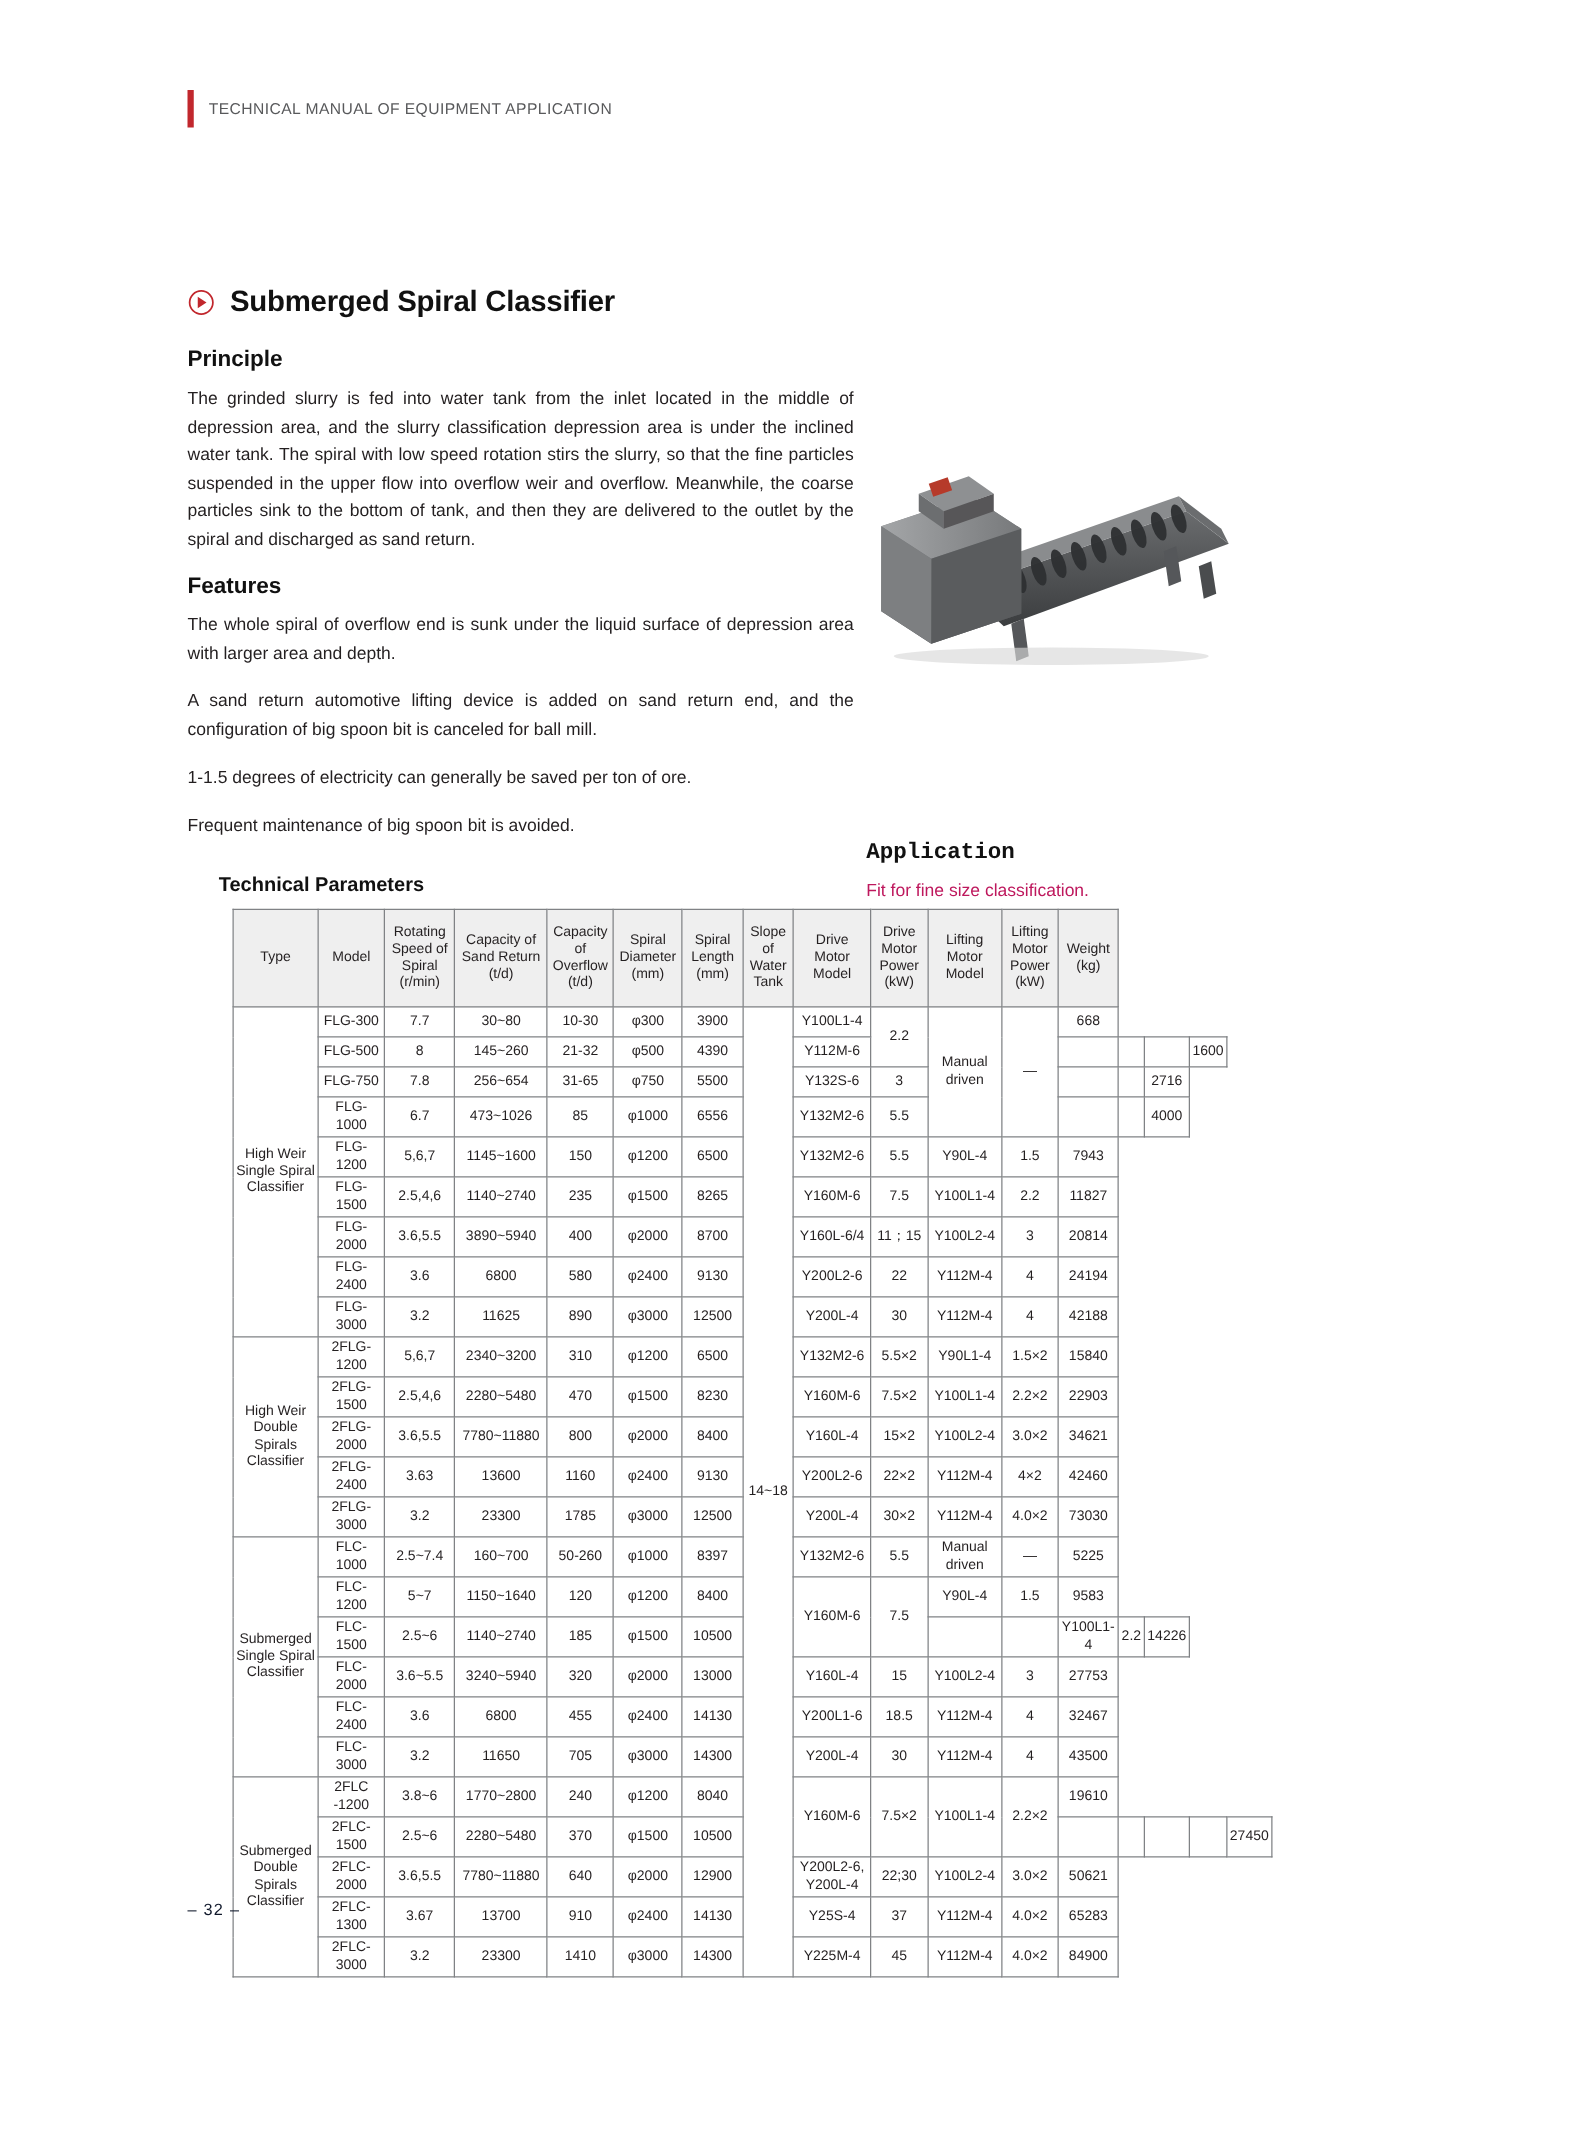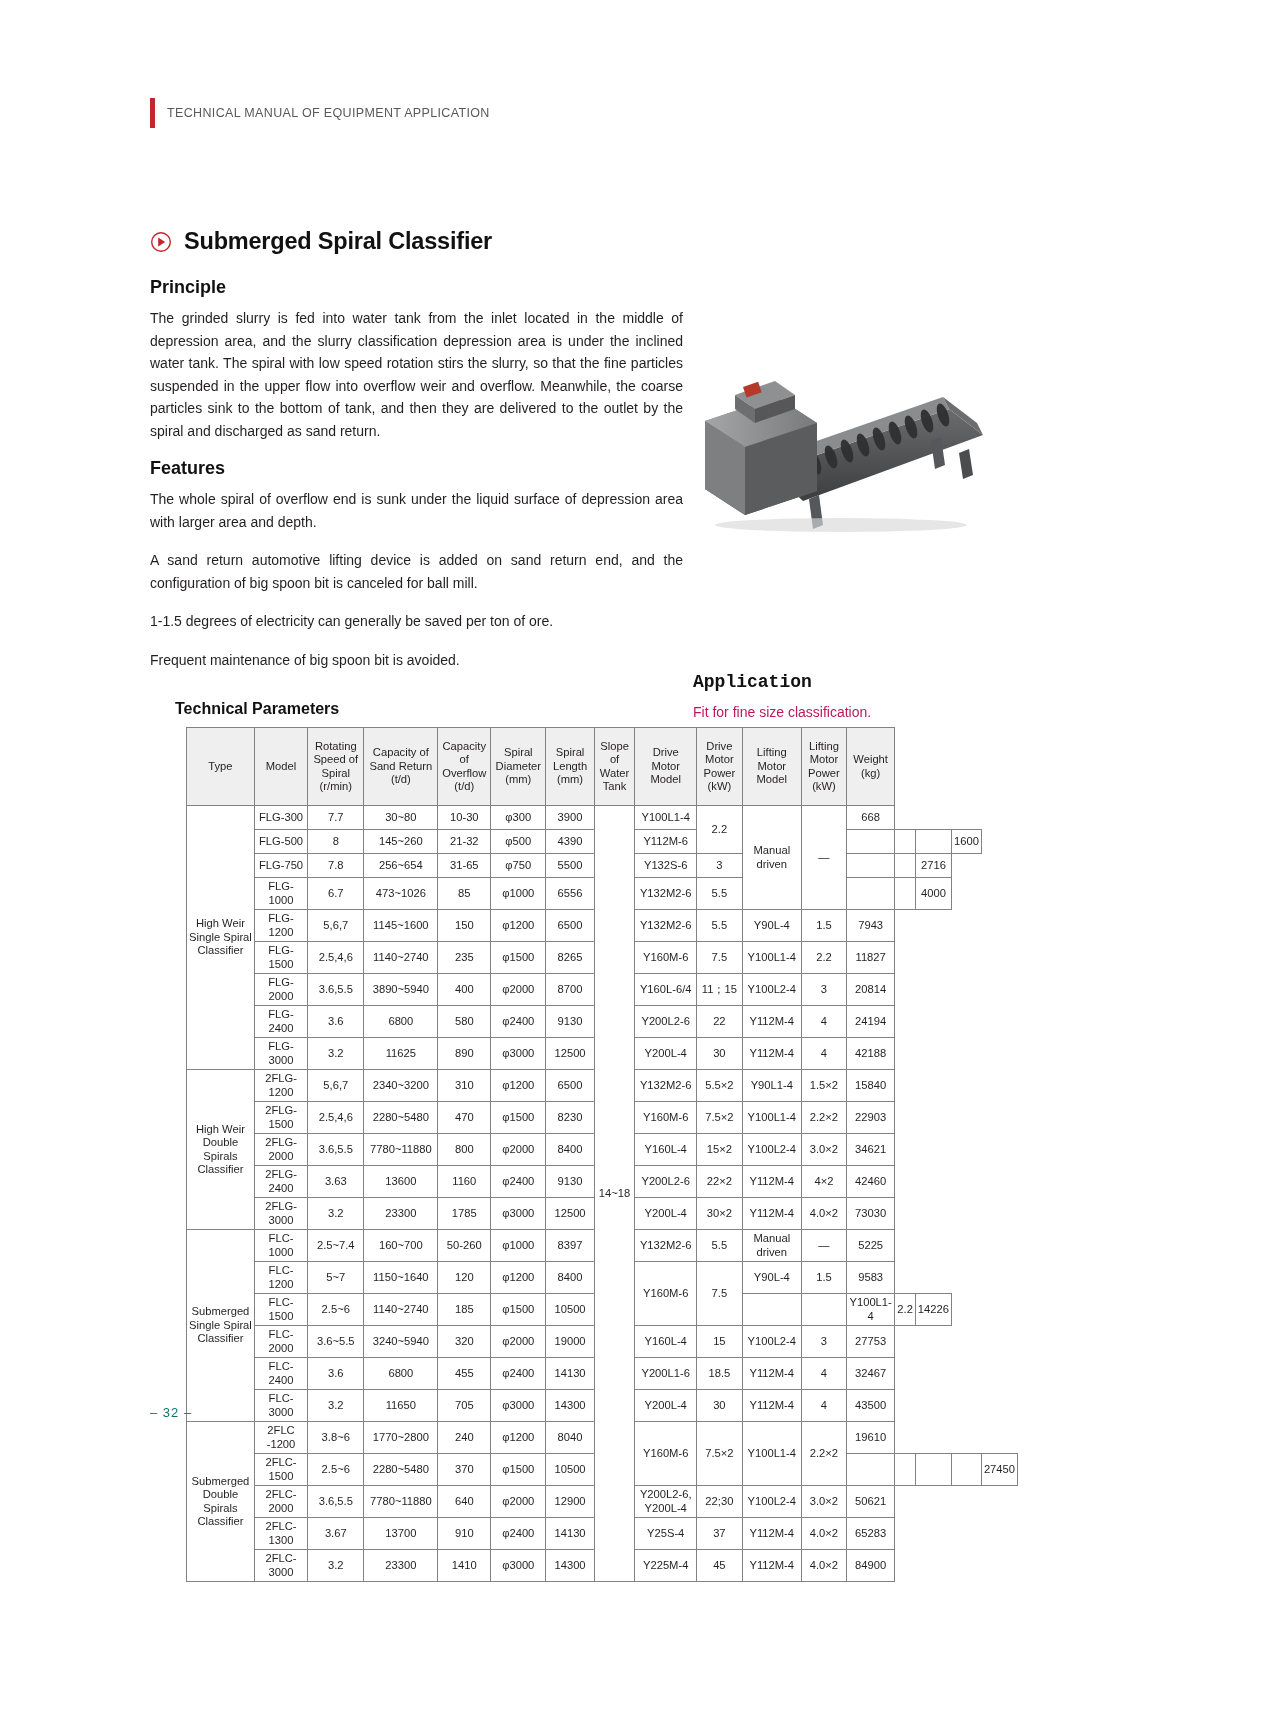--- a/index.html
+++ b/index.html
@@ -11,21 +11,21 @@
     font-family: "Liberation Sans", sans-serif;
     color: #231f20;
     position: relative;
     overflow: hidden;
   }
 
   
   .page-header {
     position: absolute;
     left: 150px;
-    top: 98px;
+    top: 72px;
     display: flex;
     align-items: stretch;
     height: 30px;
   }
   .header-rule {
     width: 5px;
     background: #c1272d;
     margin-right: 12px;
   }
   .header-text {
@@ -152,23 +152,23 @@
   table.params tbody td { height: 24px; }
   td.typecell {
     font-size: 11.2px;
     line-height: 15px;
   }
 
   
   .folio {
     position: absolute;
     left: 150px;
-    top: 1405px;
+    top: 1520px;
     font-size: 13px;
-    color: #0f766e;
+    color: #0f172a;
     letter-spacing: 1px;
   }
 </style>
 </head>
 <body>
 
 <div class="page-header">
   <div class="header-rule"></div>
   <div class="header-text">TECHNICAL MANUAL OF EQUIPMENT APPLICATION</div>
 </div>
@@ -527,21 +527,21 @@
         <td>Y100L1-4</td>
         <td>2.2</td>
         <td>14226</td>
       </tr>
       <tr>
         <td>FLC-2000</td>
         <td>3.6~5.5</td>
         <td>3240~5940</td>
         <td>320</td>
         <td>φ2000</td>
-        <td>19000</td>
+        <td>13000</td>
         <td>Y160L-4</td>
         <td>15</td>
         <td>Y100L2-4</td>
         <td>3</td>
         <td>27753</td>
       </tr>
       <tr>
         <td>FLC-2400</td>
         <td>3.6</td>
         <td>6800</td>

